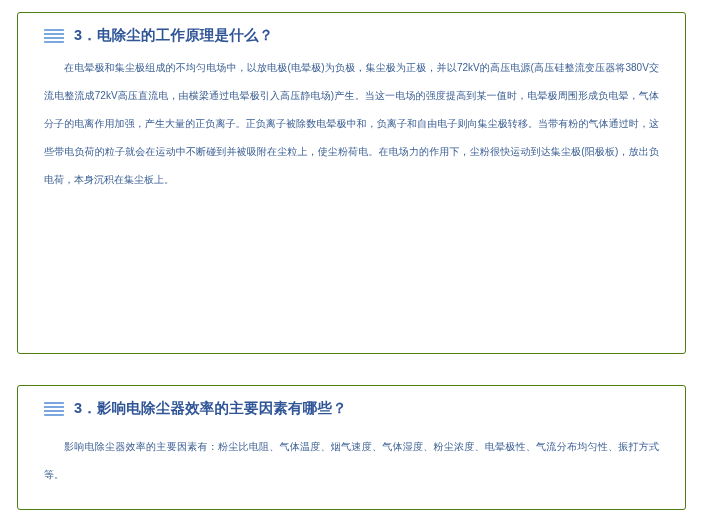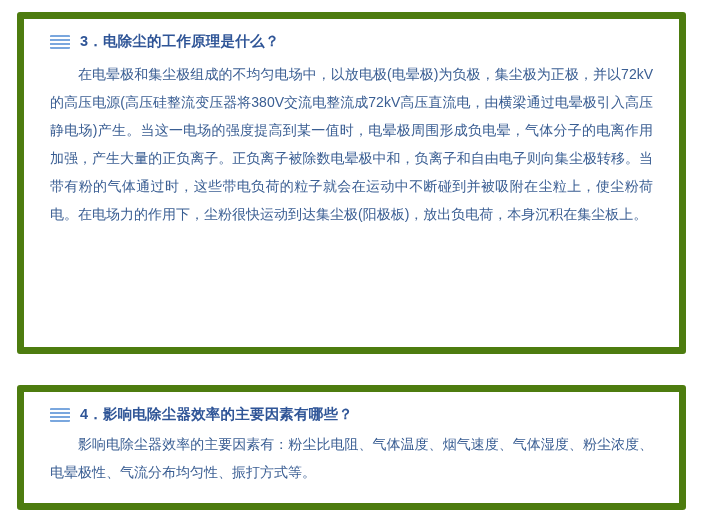--- a/index.html
+++ b/index.html
@@ -19,21 +19,21 @@
     height: 523px;
     box-sizing: border-box;
     padding: 0;
     overflow: hidden;
   }
   .card {
     position: absolute;
     left: 17px;
     width: 669px;
     box-sizing: border-box;
-    border: 7px solid #4d7c0f;
+    border: 1px solid #4d7c0f;
     border-radius: 3px;
     background: #ffffff;
   }
   .card-1 { top: 12px; height: 342px; }
   .card-2 { top: 385px; height: 125px; }
 
   .q-head {
     display: flex;
     align-items: center;
     padding: 14px 0 0 26px;
@@ -56,52 +56,52 @@
   }
   .q-title {
     font-size: 14.5px;
     font-weight: bold;
     color: #2f5597;
     letter-spacing: 0.2px;
     line-height: 1.2;
   }
   .body-text {
     margin: 10px 26px 0 26px;
-    font-size: 14px;
+    font-size: 10px;
     line-height: 28px;
     color: #3a5e93;
     text-align: justify;
     text-justify: inter-ideograph;
   }
   .body-text p {
     margin: 0;
     text-indent: 2em;
   }
   .card-2 .body-text {
-    margin-top: 7px;
+    margin-top: 16px;
   }
 </style>
 </head>
 <body>
 
 <div class="page">
 
   <div class="card card-1">
     <div class="q-head">
       <span class="q-icon"></span>
       <span class="q-title">3．电除尘的工作原理是什么？</span>
     </div>
     <div class="body-text">
       <p>在电晕极和集尘极组成的不均匀电场中，以放电极(电晕极)为负极，集尘极为正极，并以72kV的高压电源(高压硅整流变压器将380V交流电整流成72kV高压直流电，由横梁通过电晕极引入高压静电场)产生。当这一电场的强度提高到某一值时，电晕极周围形成负电晕，气体分子的电离作用加强，产生大量的正负离子。正负离子被除数电晕极中和，负离子和自由电子则向集尘极转移。当带有粉的气体通过时，这些带电负荷的粒子就会在运动中不断碰到并被吸附在尘粒上，使尘粉荷电。在电场力的作用下，尘粉很快运动到达集尘极(阳极板)，放出负电荷，本身沉积在集尘板上。</p>
     </div>
   </div>
 
   <div class="card card-2">
     <div class="q-head">
       <span class="q-icon"></span>
-      <span class="q-title">4．影响电除尘器效率的主要因素有哪些？</span>
+      <span class="q-title">3．影响电除尘器效率的主要因素有哪些？</span>
     </div>
     <div class="body-text">
       <p>影响电除尘器效率的主要因素有：粉尘比电阻、气体温度、烟气速度、气体湿度、粉尘浓度、电晕极性、气流分布均匀性、振打方式等。</p>
     </div>
   </div>
 
 </div>
 
 </body></html>

